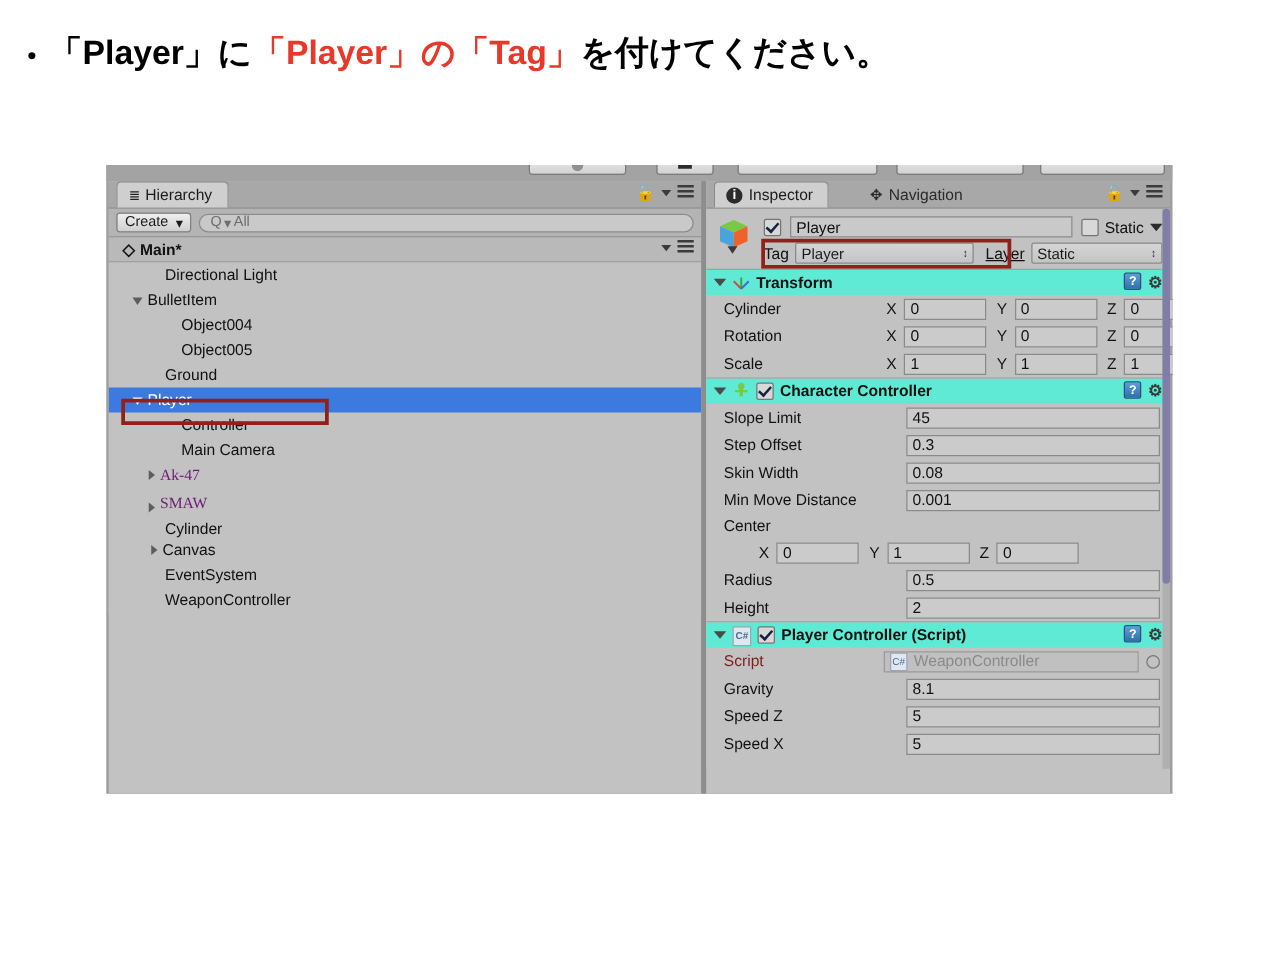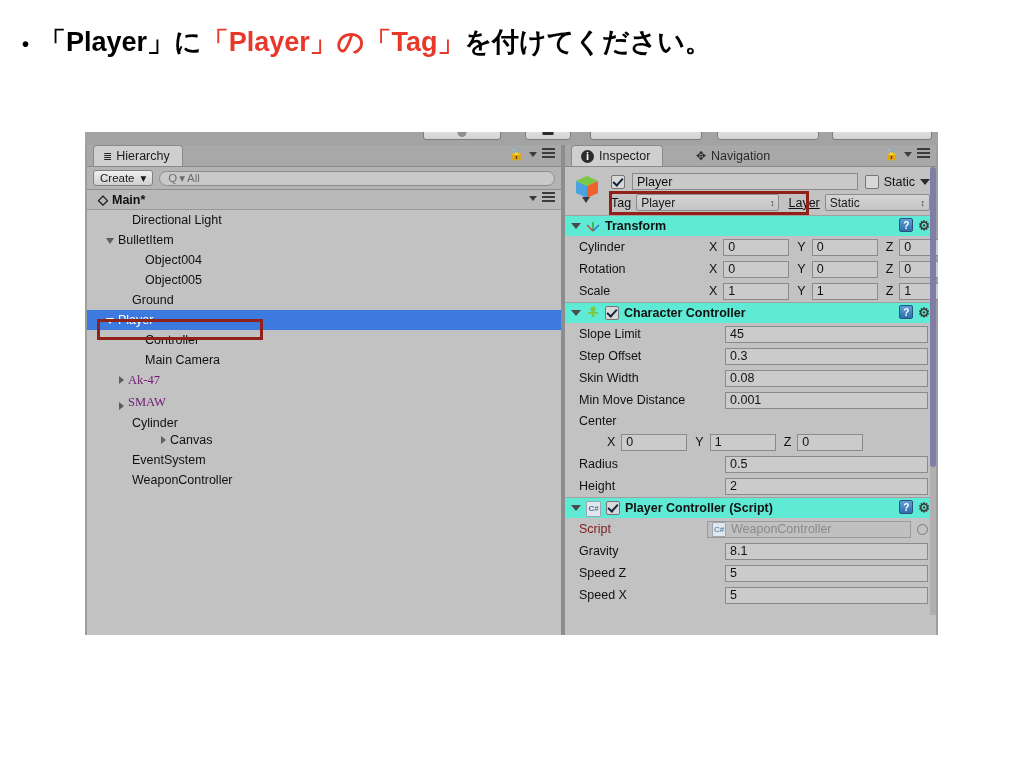--- a/index.html
+++ b/index.html
@@ -383,21 +383,21 @@
             <span class="lbl blue">Ak-47</span>
           </div>
           <div class="h-row" style="padding-left: 32px; align-items: flex-end;">
             <span class="tri"></span>
             <span class="lbl blue">SMAW</span>
           </div>
           <div class="h-row" style="padding-left: 32px; align-items: flex-end;">
             <span class="tri blank"></span>
             <span class="lbl">Cylinder</span>
           </div>
-          <div class="h-row" style="padding-left: 34px; margin-left: 40px;">
+          <div class="h-row" style="padding-left: 34px;">
             <span class="tri"></span>
             <span class="lbl">Canvas</span>
           </div>
           <div class="h-row" style="padding-left: 32px;">
             <span class="tri blank"></span>
             <span class="lbl">EventSystem</span>
           </div>
           <div class="h-row" style="padding-left: 32px;">
             <span class="tri blank"></span>
             <span class="lbl">WeaponController</span>

